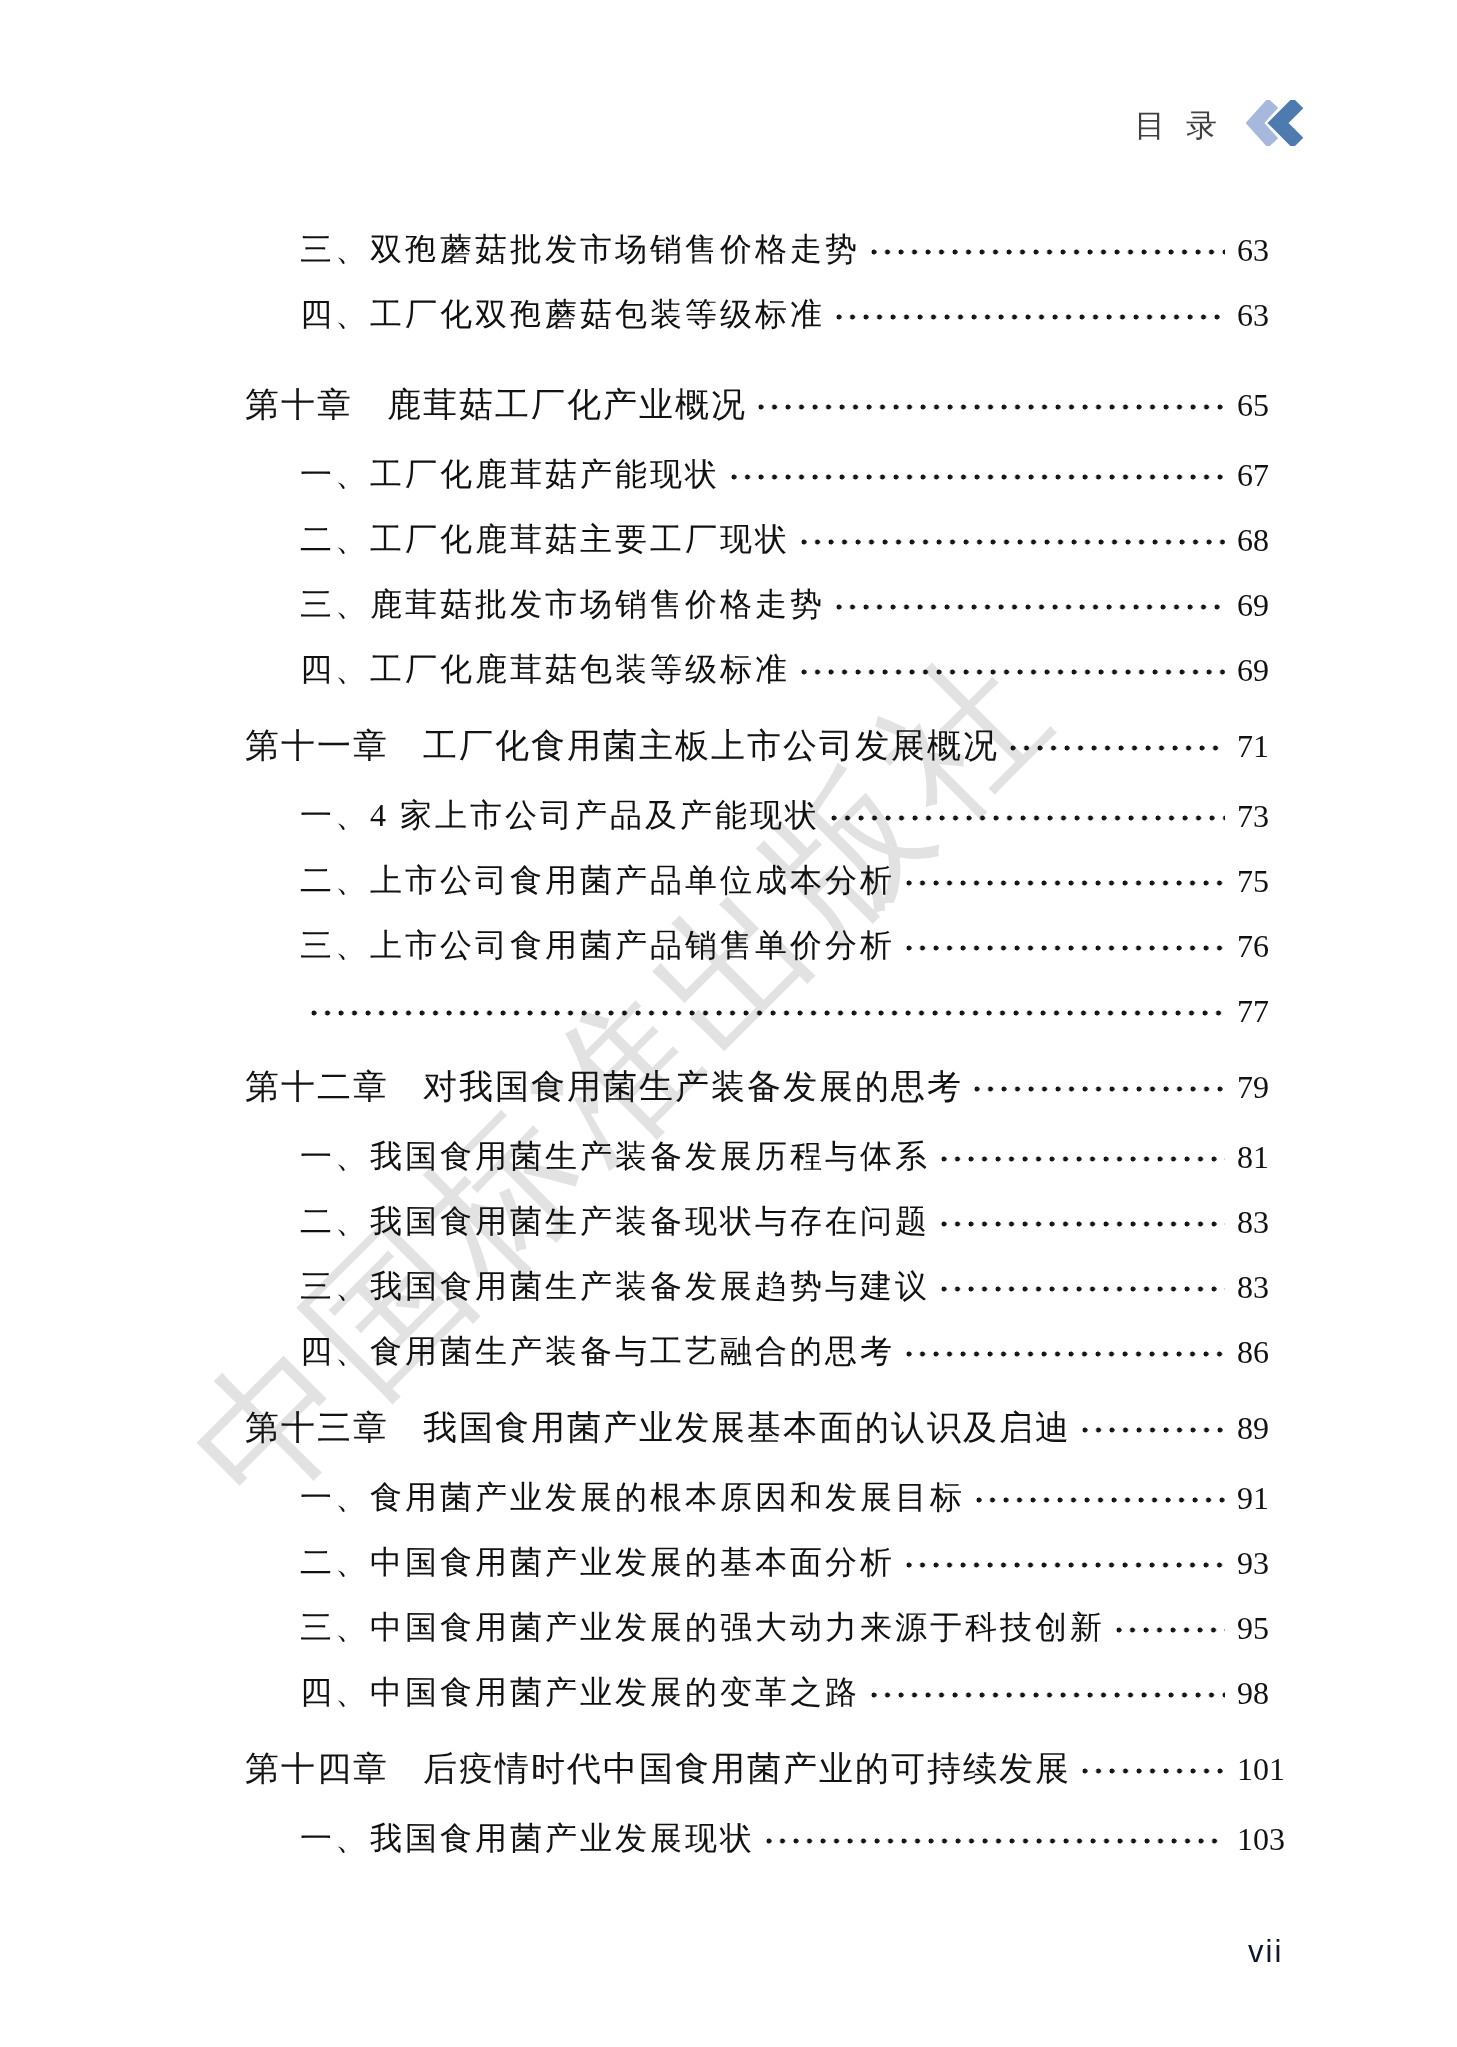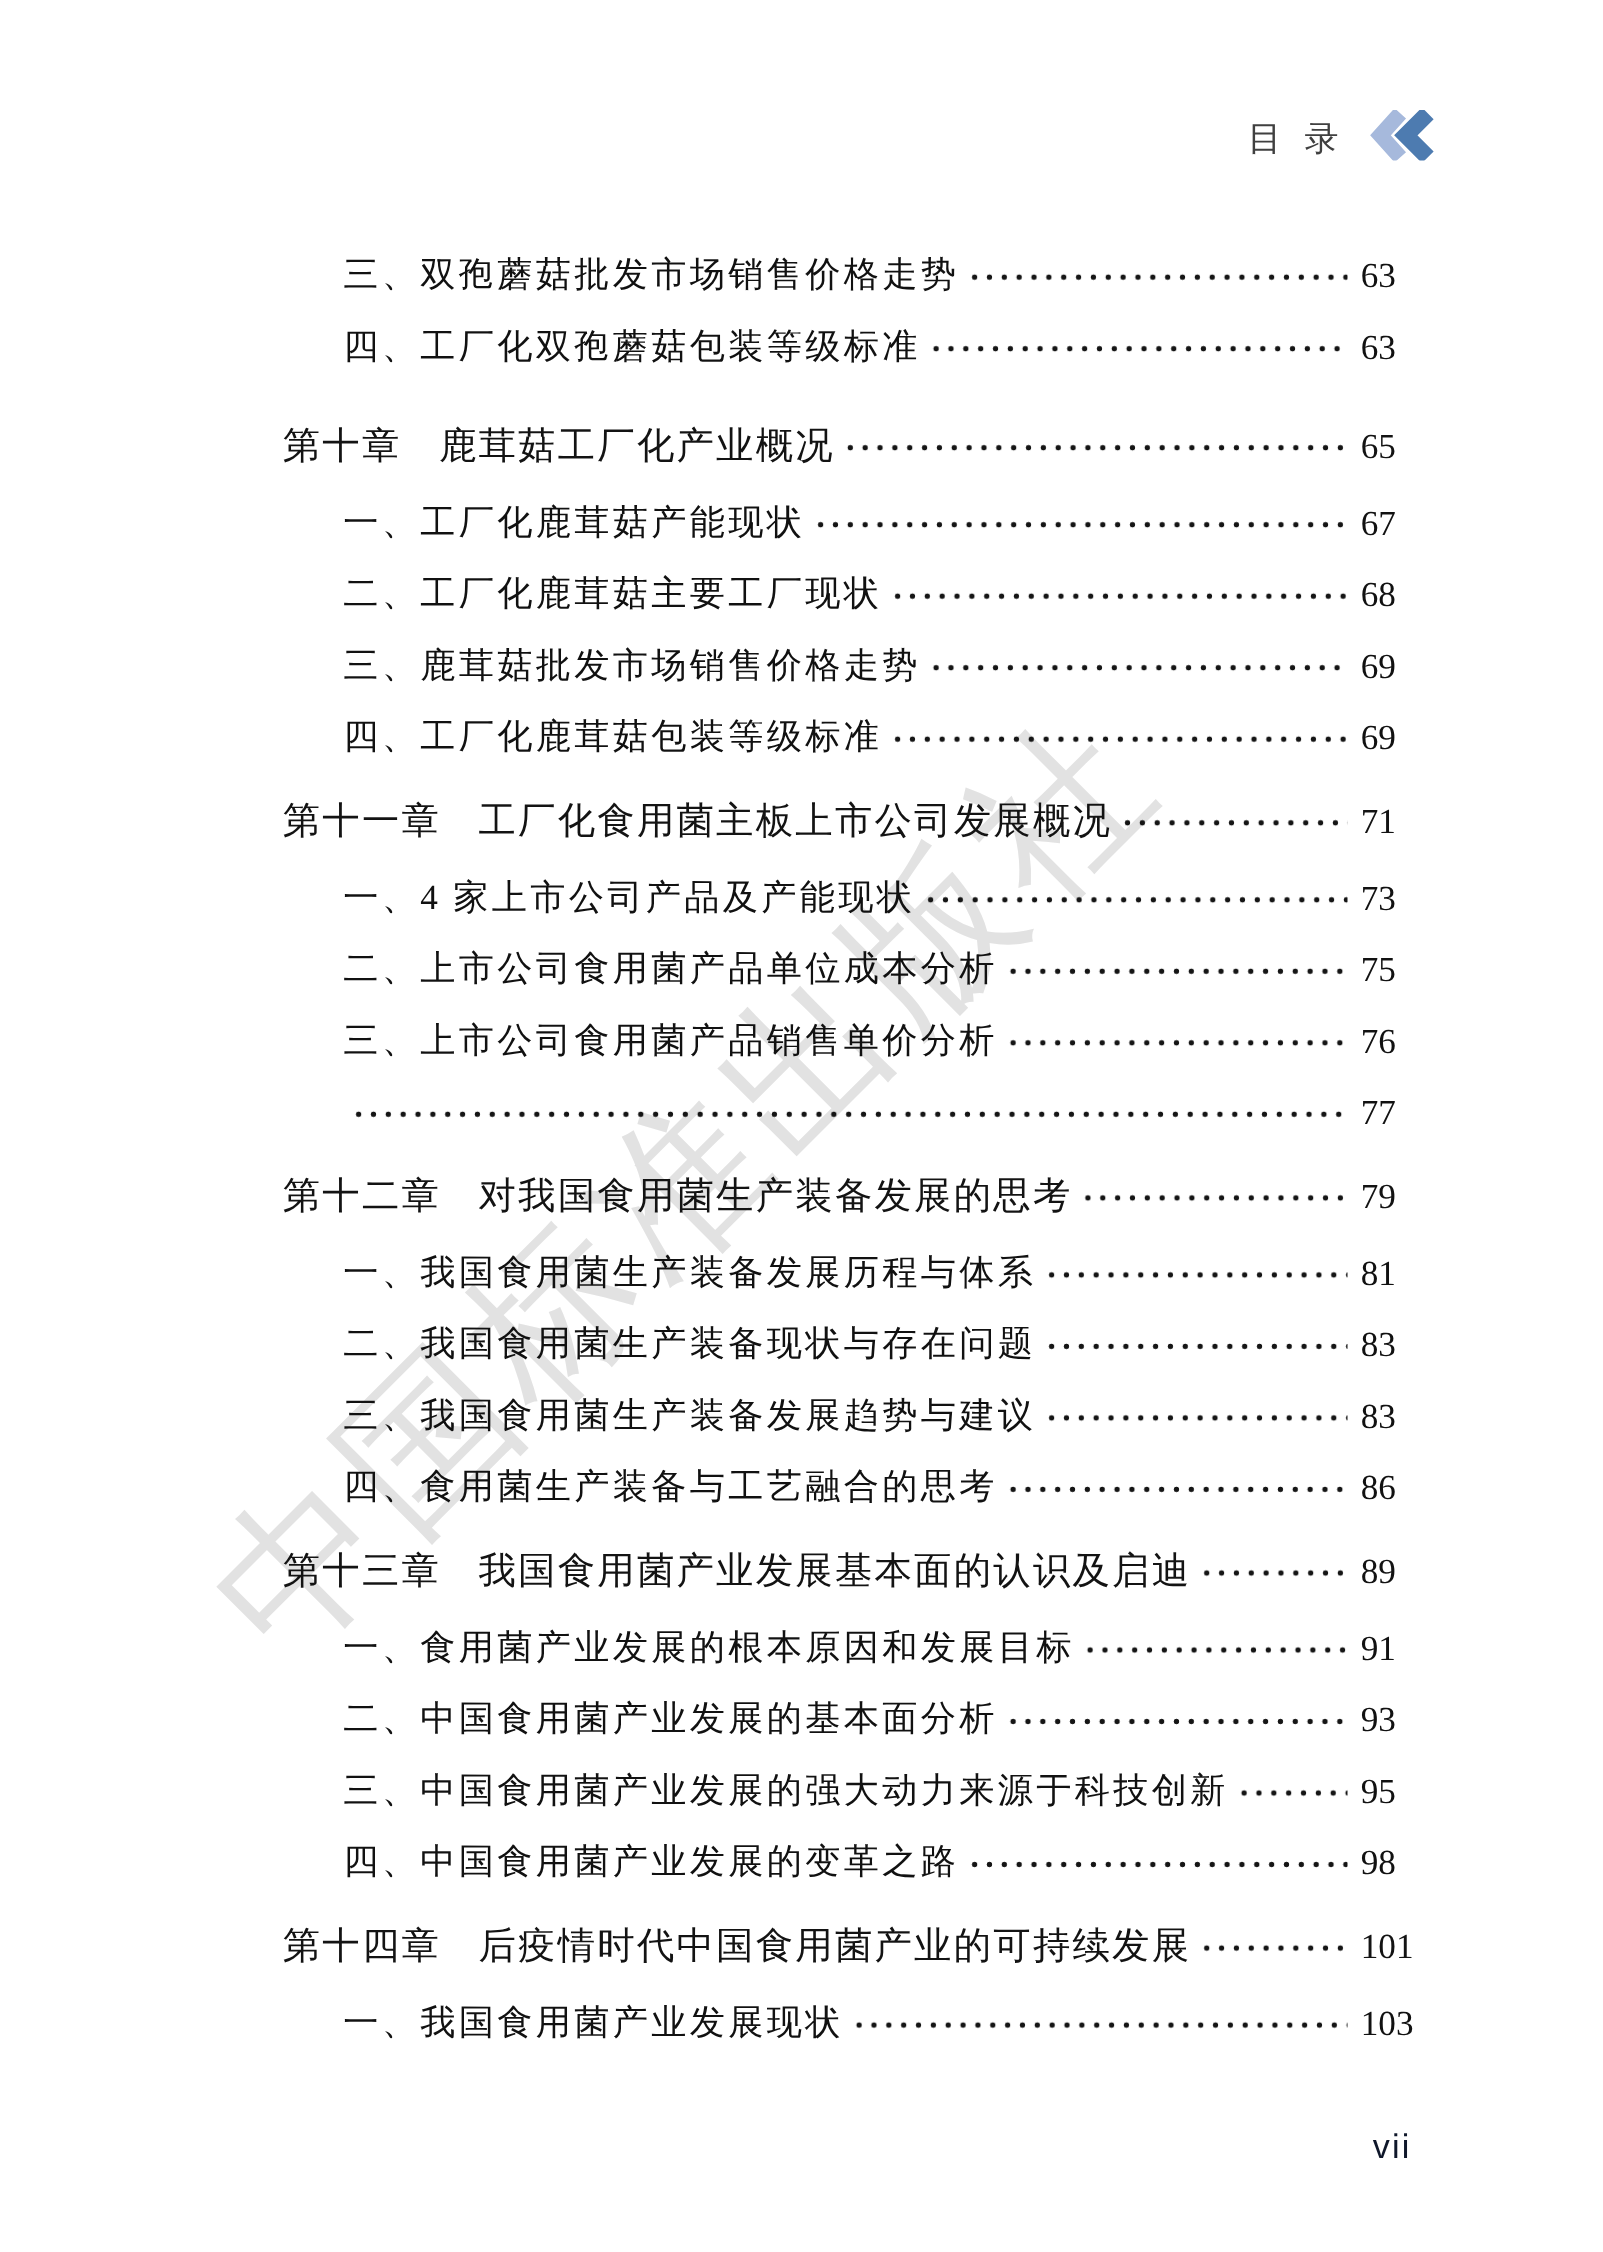--- a/index.html
+++ b/index.html
@@ -54,21 +54,20 @@
     padding-top: 225px;
   }
   .row {
     display: flex;
     align-items: center;
     height: 50px;
     padding-left: 300px;
     padding-right: 154px;
     font-size: 32px;
     letter-spacing: 3px;
-    margin-left: 12px;
   }
   .row + .row { margin-top: 15px; }
   .row .title { white-space: nowrap; }
   .row .chap-label { white-space: nowrap; margin-right: 34px; }
   .row .dots {
     flex: 1;
     height: 8px;
     margin: 4px 12px 0 10px;
     background-image: radial-gradient(circle 2.3px at 4px 4px, #151515 2.2px, transparent 2.8px);
     background-size: 13.5px 8px;

